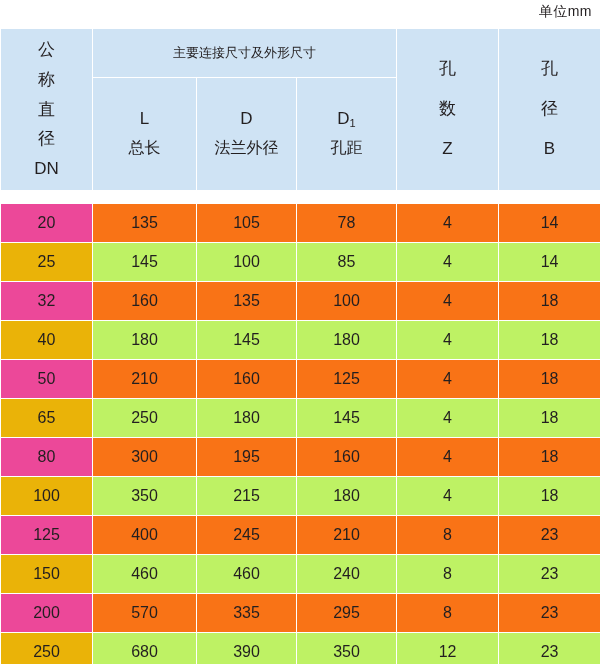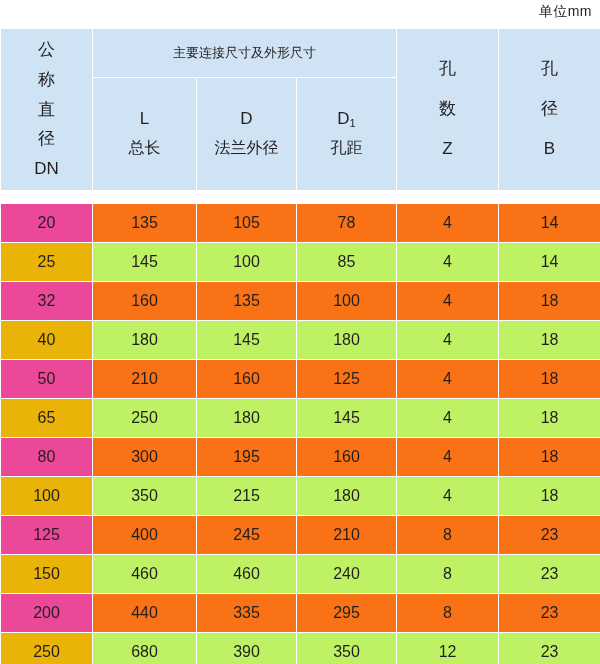--- a/index.html
+++ b/index.html
@@ -239,21 +239,21 @@
       <tr class="even">
         <td class="c-col-dn">150</td>
         <td>460</td>
         <td>460</td>
         <td>240</td>
         <td>8</td>
         <td>23</td>
       </tr>
       <tr class="odd">
         <td class="c-col-dn">200</td>
-        <td>440</td>
+        <td>570</td>
         <td>335</td>
         <td>295</td>
         <td>8</td>
         <td>23</td>
       </tr>
       <tr class="even">
         <td class="c-col-dn">250</td>
         <td>680</td>
         <td>390</td>
         <td>350</td>

